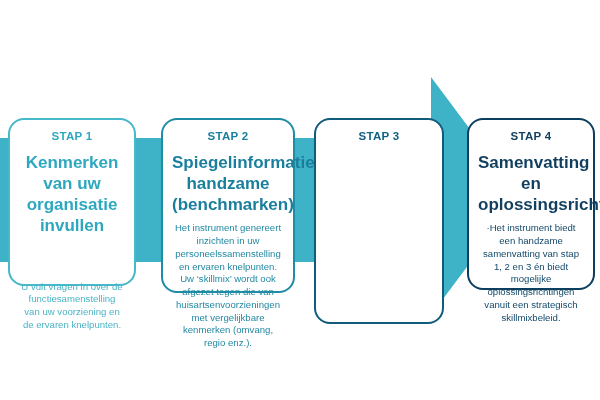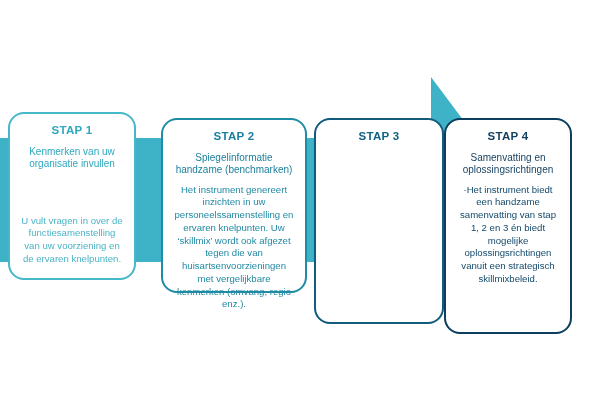--- a/index.html
+++ b/index.html
@@ -41,57 +41,57 @@
     text-align: center;
   }
   .card-step {
     font-size: 11.5px;
     font-weight: bold;
     letter-spacing: 0.3px;
     margin: 0 0 9px 0;
     line-height: 1.1;
   }
   .card-title {
-    font-size: 10px;
-    font-weight: normal;
+    font-size: 17px;
+    font-weight: bold;
     margin: 0 0 7px 0;
     line-height: 1.25;
   }
   .card-body {
     font-size: 9.6px;
     line-height: 1.33;
     margin: 0;
     text-align: center;
     padding: 0 2px;
   }
 
   
   #card-1 {
-    left: 8px;  top: 112px;  width: 128px; height: 168px;
+    left: 8px;  top: 118px;  width: 128px; height: 168px;
     border-color: #45b8c9;
   }
   #card-1 .card-step, #card-1 .card-title { color: #2ea8bf; }
   #card-1 .card-body { color: #4bb4c6; margin-top: 44px; }
 
   #card-2 {
-    left: 161px; top: 118px; width: 146px; height: 175px;
+    left: 161px; top: 118px; width: 134px; height: 175px;
     border-color: #1f8ca6;
   }
   #card-2 .card-step, #card-2 .card-title { color: #1a7f9c; }
   #card-2 .card-body { color: #2189a3; }
 
   #card-3 {
     left: 314px; top: 118px; width: 130px; height: 206px;
     border-color: #115c7d;
   }
   #card-3 .card-step, #card-3 .card-title { color: #0f6283; }
   #card-3 .card-body { color: #16709010; color: #176f8e; }
 
   #card-4 {
-    left: 444px; top: 118px; width: 128px; height: 216px;
+    left: 467px; top: 118px; width: 128px; height: 172px;
     border-color: #0d3e5e;
   }
   #card-4 .card-step, #card-4 .card-title { color: #123f5f; }
   #card-4 .card-body { color: #13496b; }
 
   #card-2 .card-body, #card-4 .card-body { padding: 0 1px; }
 </style>
 </head>
 <body>
 

